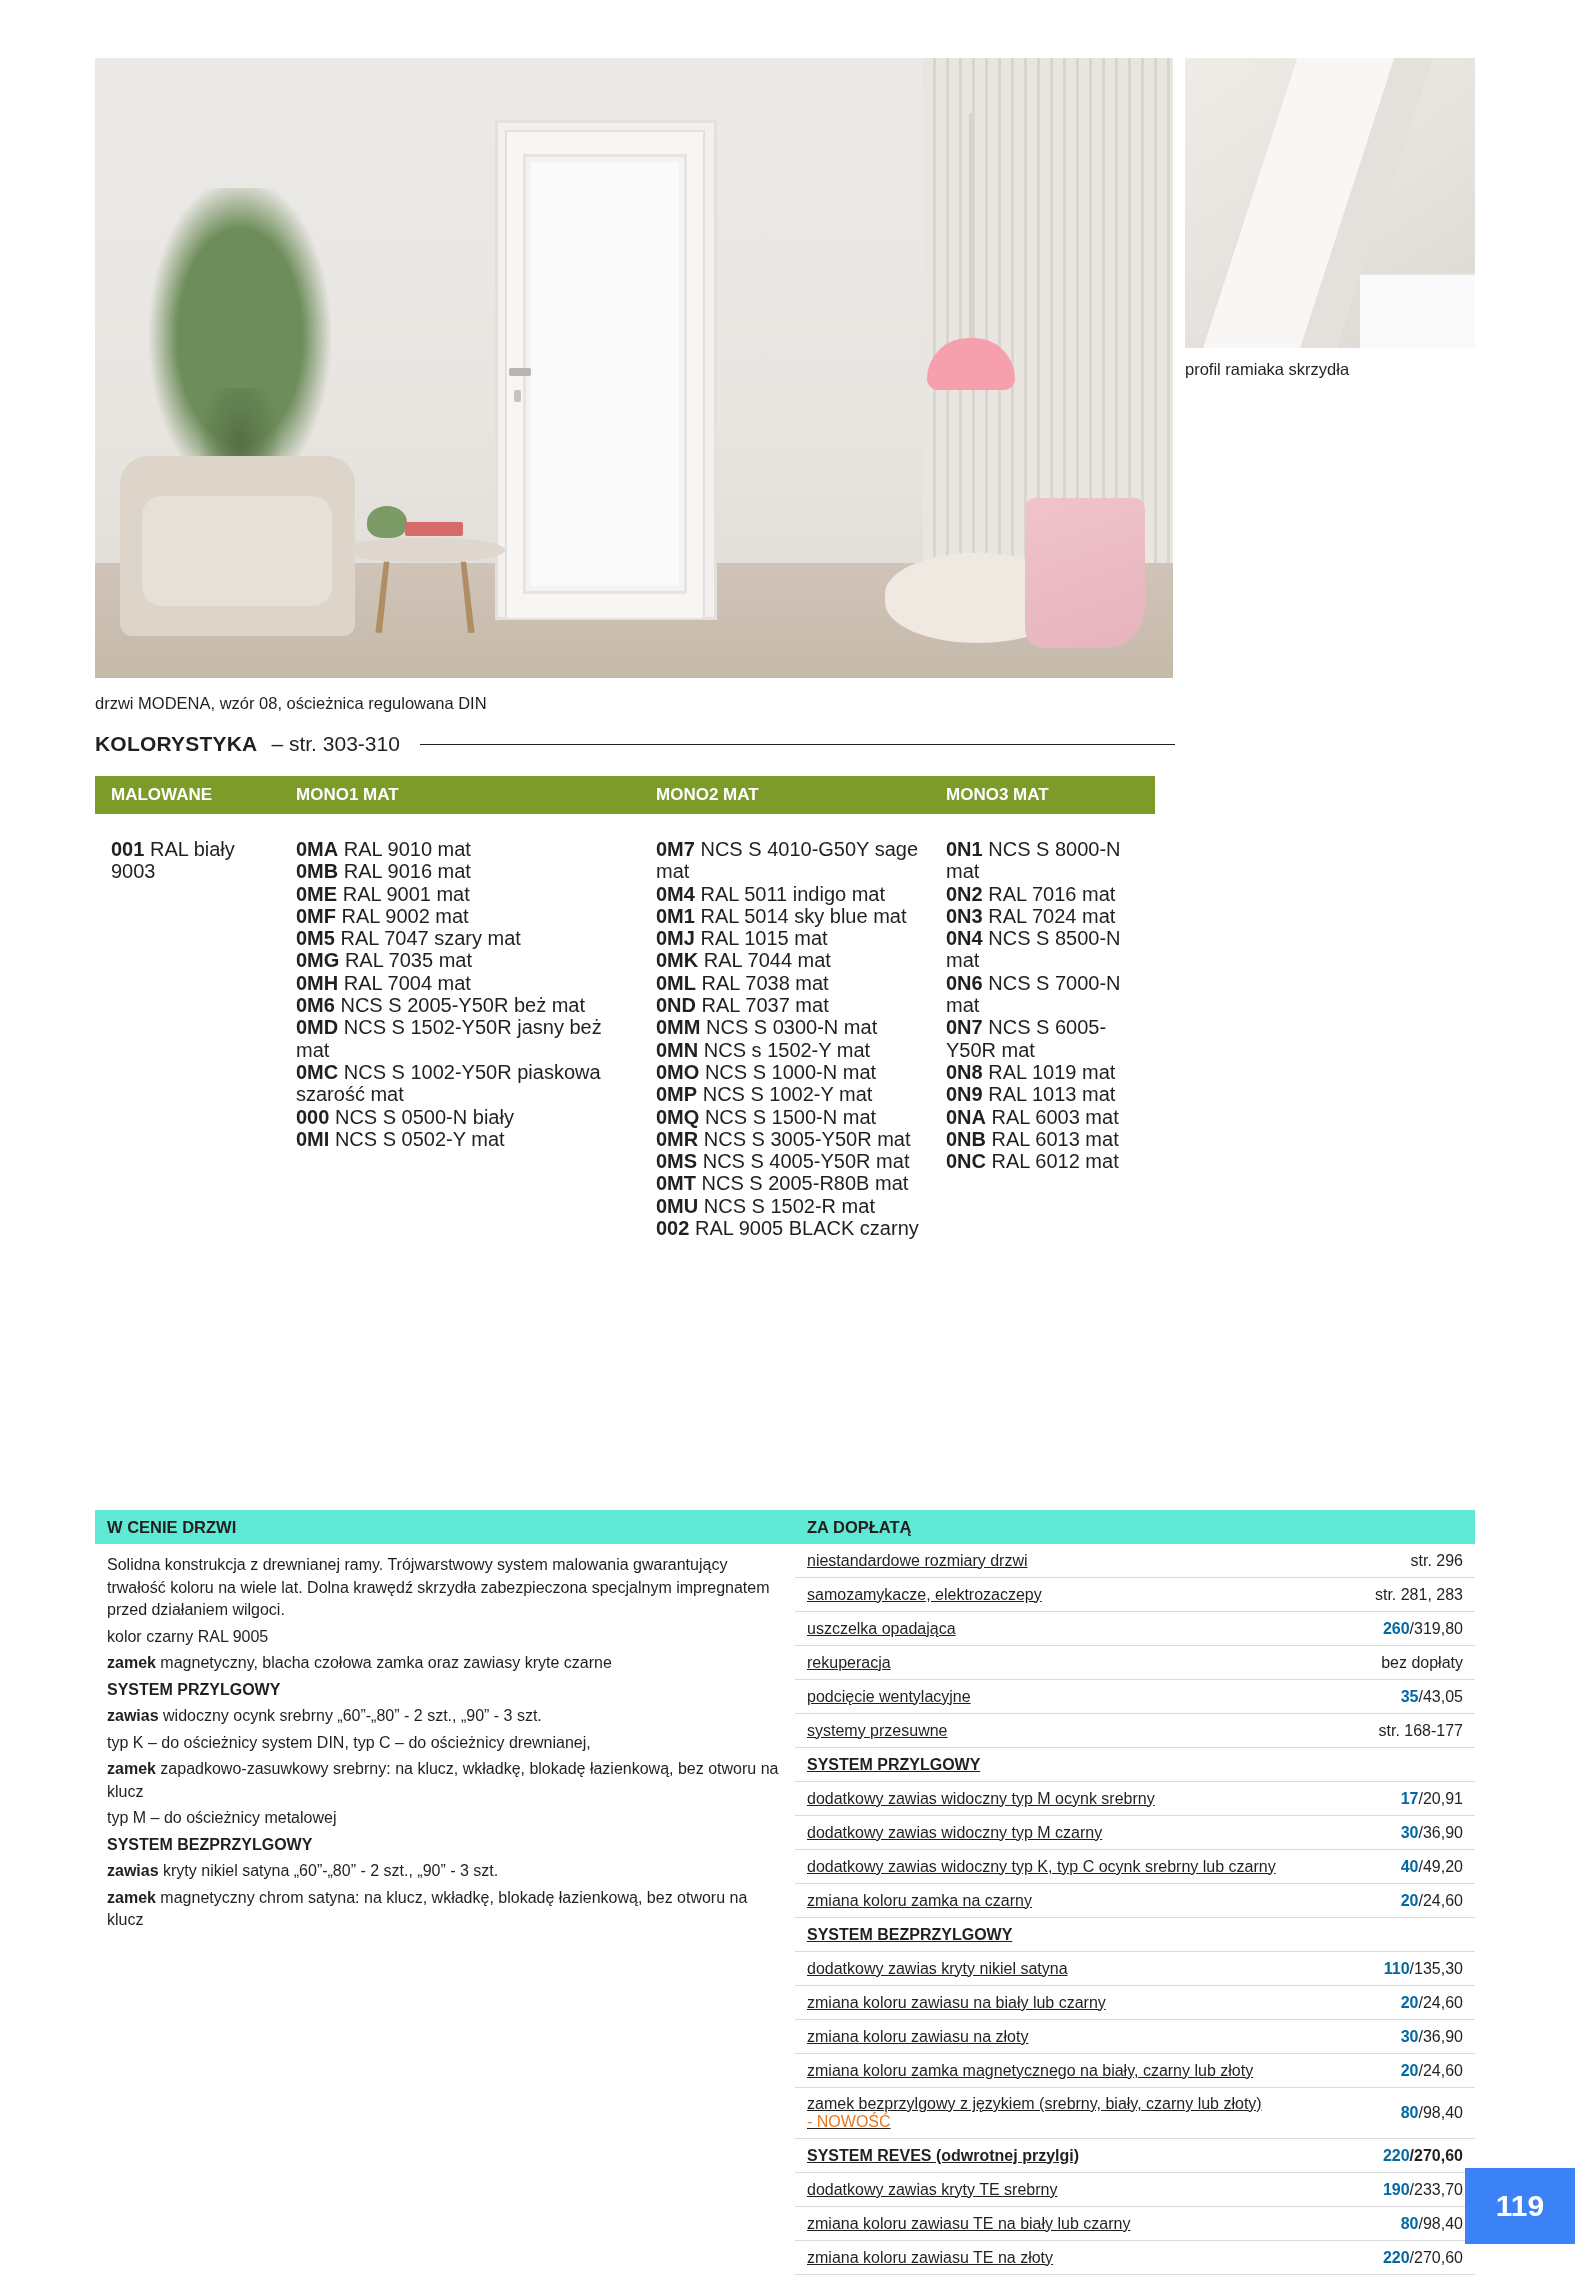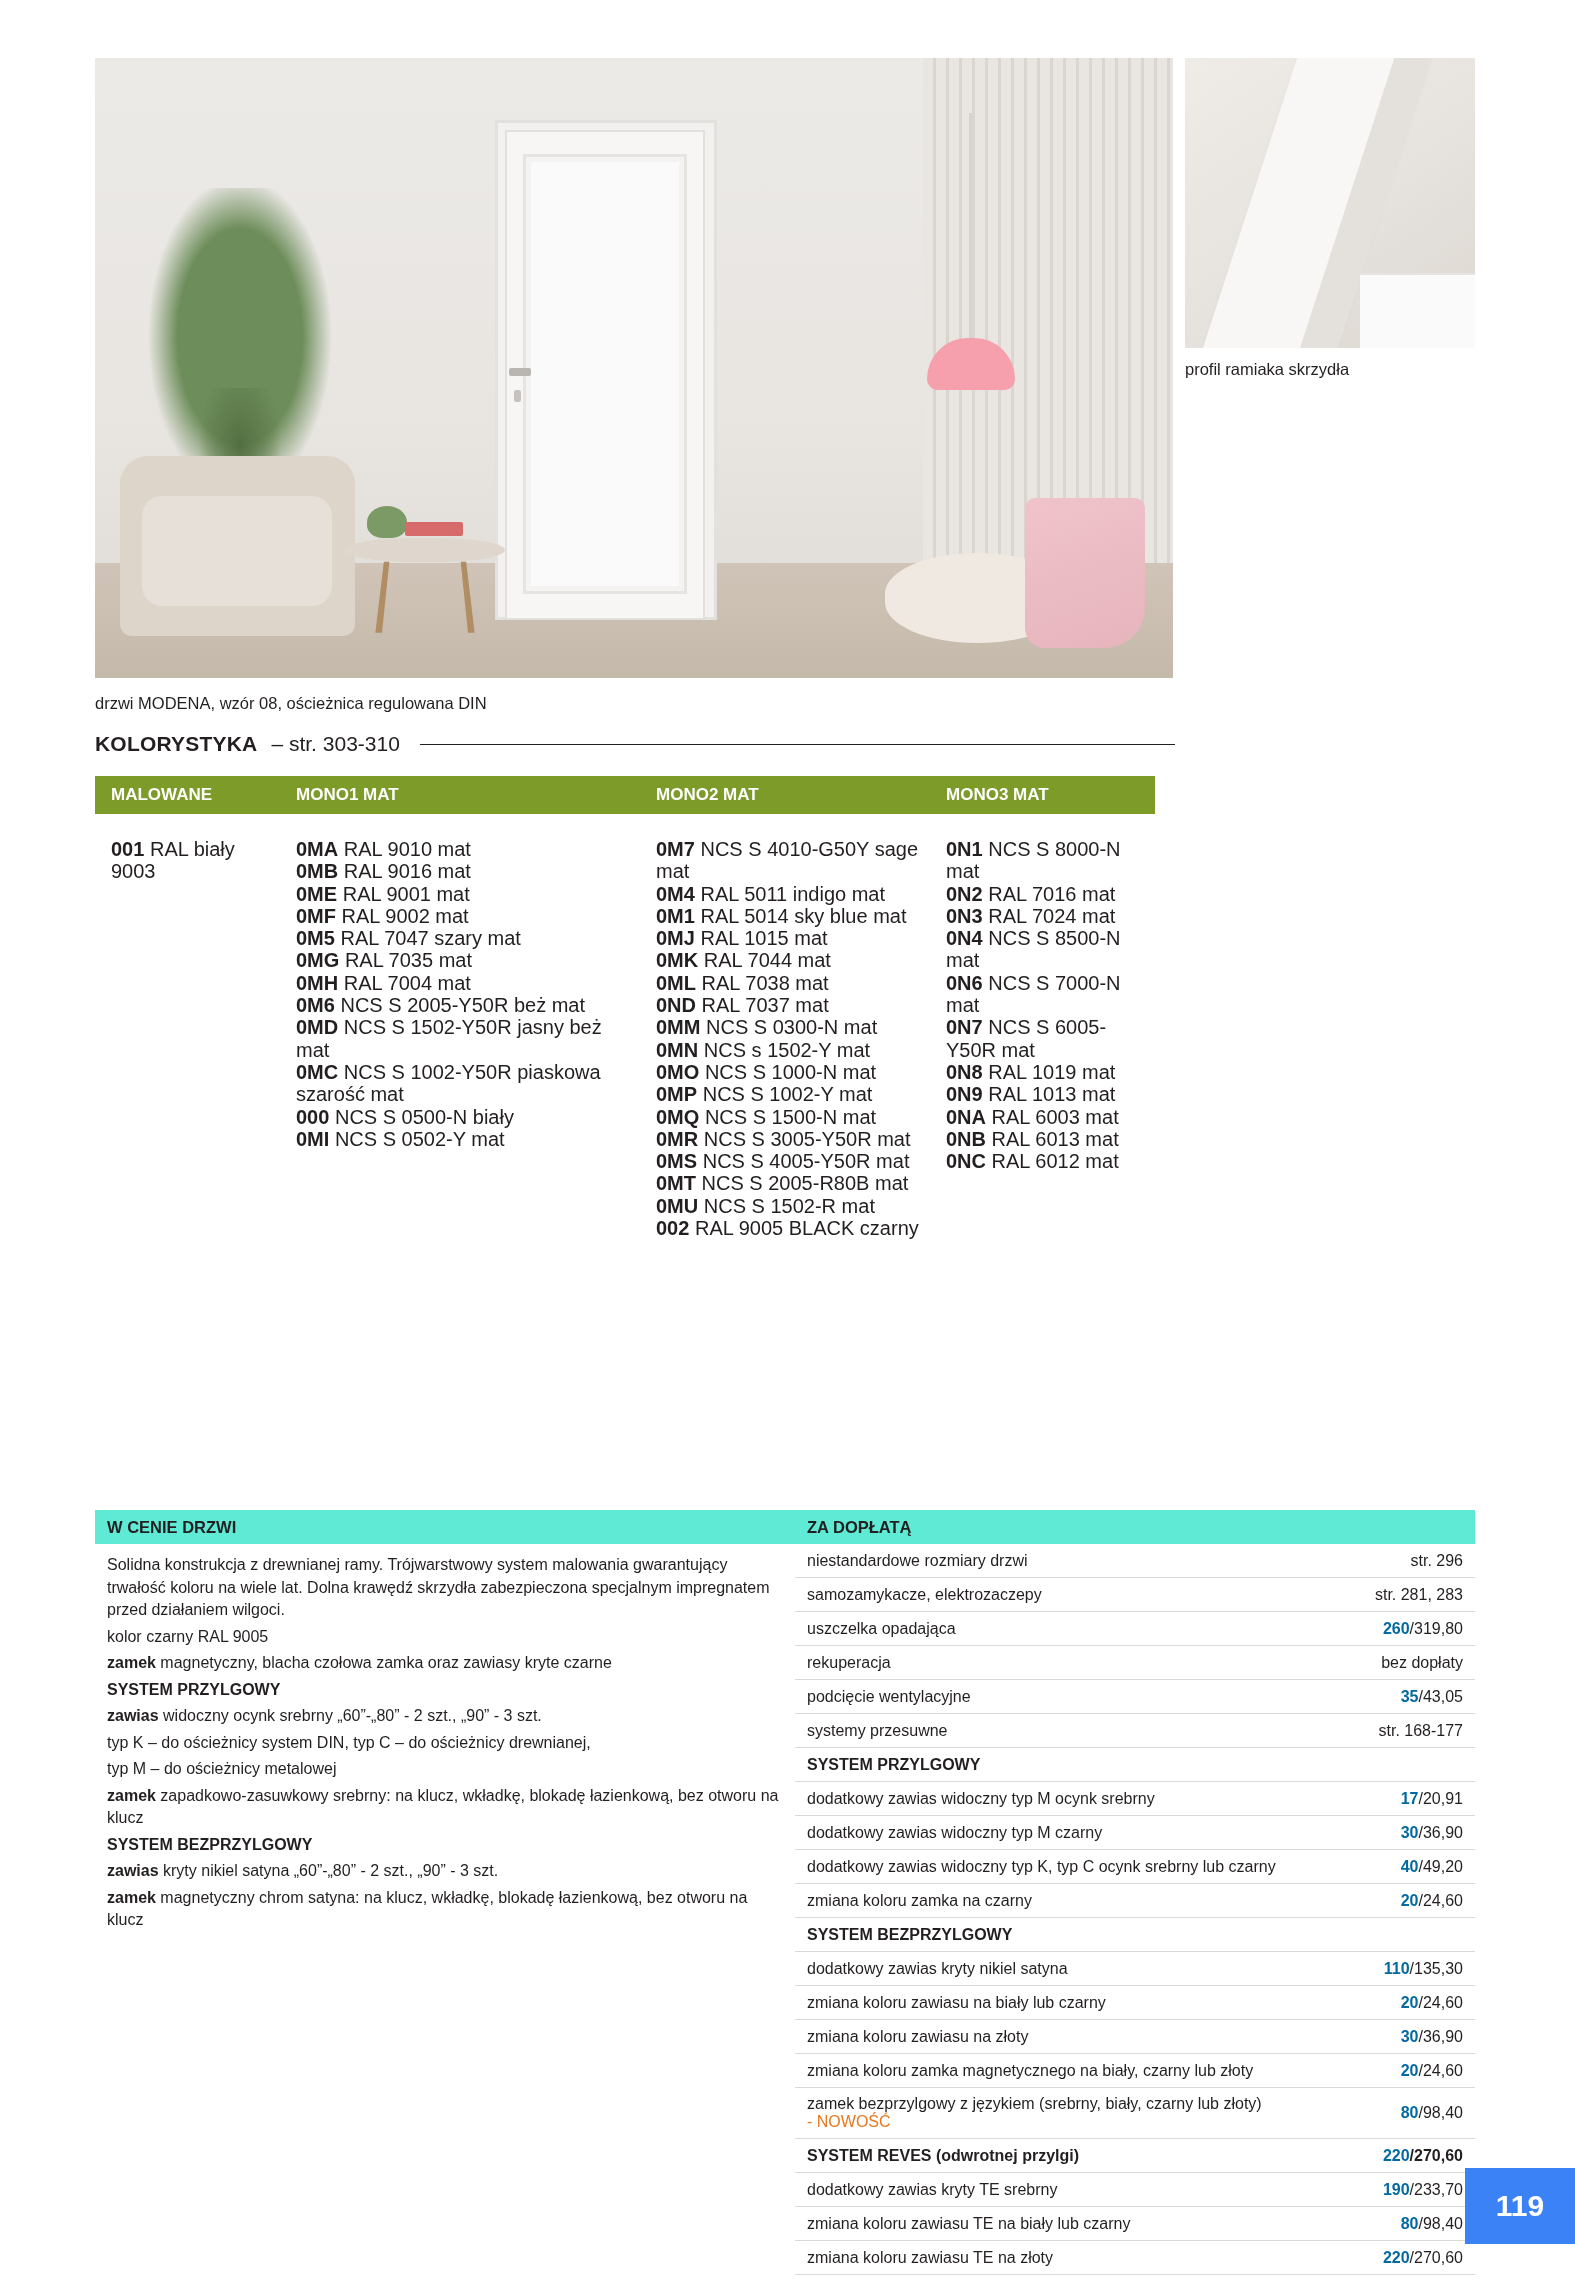--- a/index.html
+++ b/index.html
@@ -161,21 +161,21 @@
   .panelL .body{ padding:10px 12px 0 12px; font-size:16px; line-height:22.5px; }
   .panelL .body p{ margin:0 0 4px 0; }
   .b{ font-weight:bold; }
 
   .rows{ }
   .row{
     display:flex; justify-content:space-between; align-items:center;
     border-bottom:1px solid #d9d9d9; padding:7px 12px; font-size:16px; min-height:34px;
   }
   .row.sect{ font-weight:bold; }
-  .row .lbl{ flex:1; padding-right:12px; }
+  .row .lbl{ flex:1; padding-right:12px;text-decoration:underline; }
   .row .val{ white-space:nowrap; text-align:right; }
   .orange{ color:#0369a1; font-weight:bold; }
   .novelty{ color:#e8781f; }
 
   
   .pagenum{
     position:absolute; right:0; bottom:40px; width:110px; height:76px;
     background:#3b82f6; color:#fff; display:flex; align-items:center; justify-content:center;
     font-size:30px; font-weight:bold;
   }
@@ -282,22 +282,22 @@
 
   <div class="panelL">
     <div class="panel-title">W CENIE DRZWI</div>
     <div class="body">
         <p><span>Solidna konstrukcja z drewnianej ramy. Trójwarstwowy system malowania gwarantujący trwałość koloru na wiele lat. Dolna krawędź skrzydła zabezpieczona specjalnym impregnatem przed działaniem wilgoci.</span></p>
         <p><span>kolor czarny RAL 9005</span></p>
         <p><span class="b">zamek</span><span> magnetyczny, blacha czołowa zamka oraz zawiasy kryte czarne</span></p>
         <p><span class="b">SYSTEM PRZYLGOWY</span></p>
         <p><span class="b">zawias</span><span> widoczny ocynk srebrny „60”-„80” - 2 szt., „90” - 3 szt.</span></p>
         <p><span>typ K – do ościeżnicy system DIN, typ C – do ościeżnicy drewnianej,</span></p>
+        <p><span class="b">zamek</span><span> zapadkowo-zasuwkowy srebrny: na klucz, wkładkę, blokadę łazienkową, bez otworu na klucz</span></p>
         <p><span>typ M – do ościeżnicy metalowej</span></p>
-        <p><span class="b">zamek</span><span> zapadkowo-zasuwkowy srebrny: na klucz, wkładkę, blokadę łazienkową, bez otworu na klucz</span></p>
         <p><span class="b">SYSTEM BEZPRZYLGOWY</span></p>
         <p><span class="b">zawias</span><span> kryty nikiel satyna „60”-„80” - 2 szt., „90” - 3 szt.</span></p>
         <p><span class="b">zamek</span><span> magnetyczny chrom satyna: na klucz, wkładkę, blokadę łazienkową, bez otworu na klucz</span></p>
       </div>
   </div>
 
   <div class="panelR">
     <div class="panel-title">ZA DOPŁATĄ</div>
     <div class="rows">
         <div class="row">

